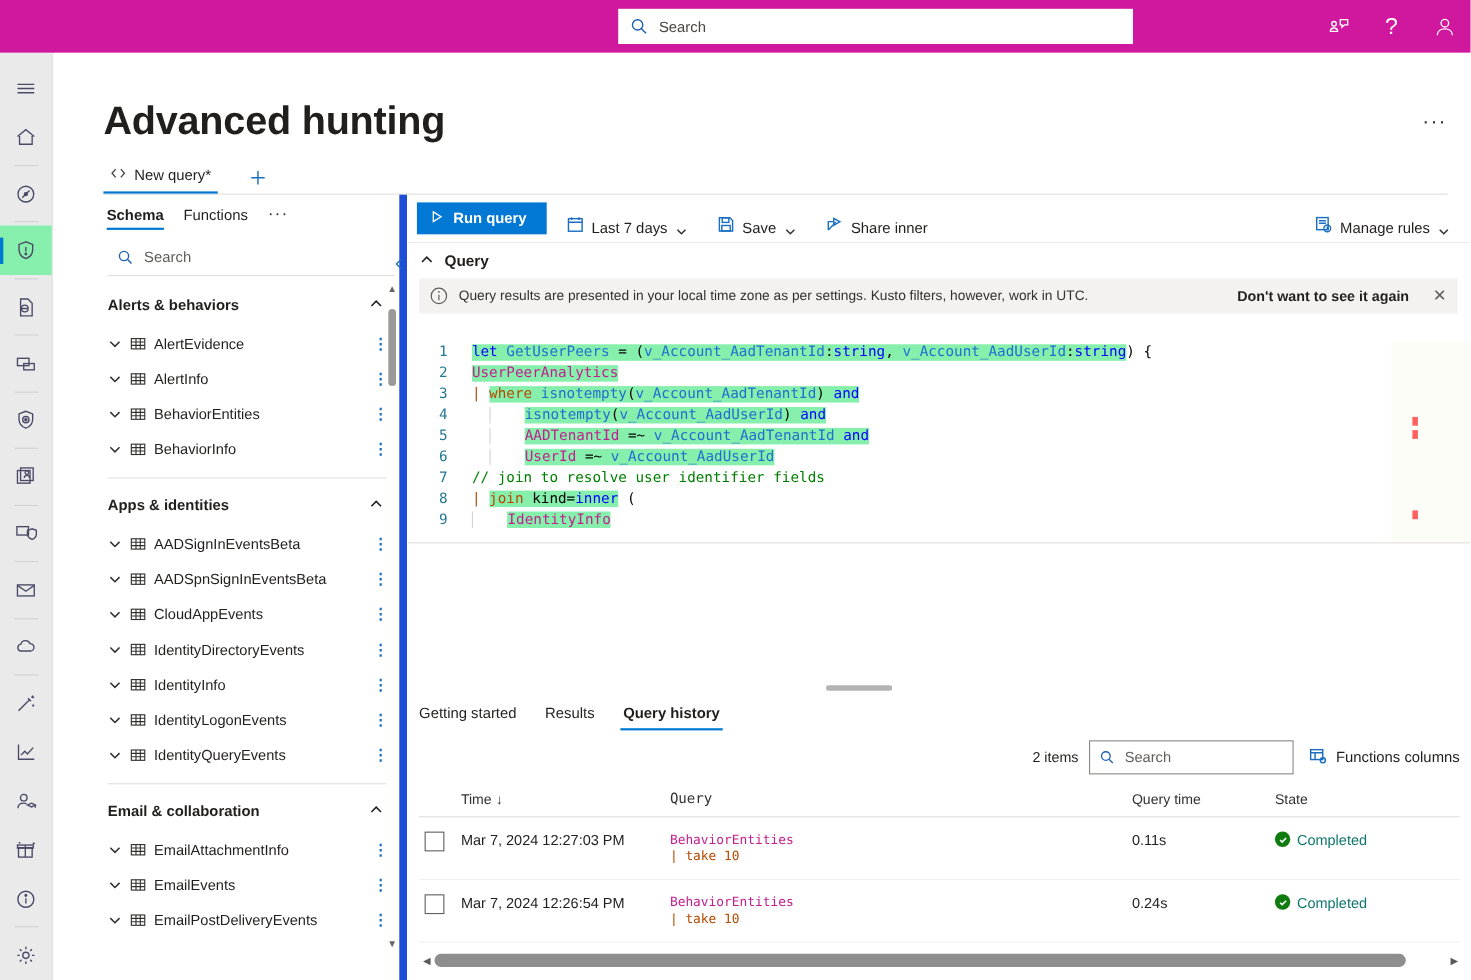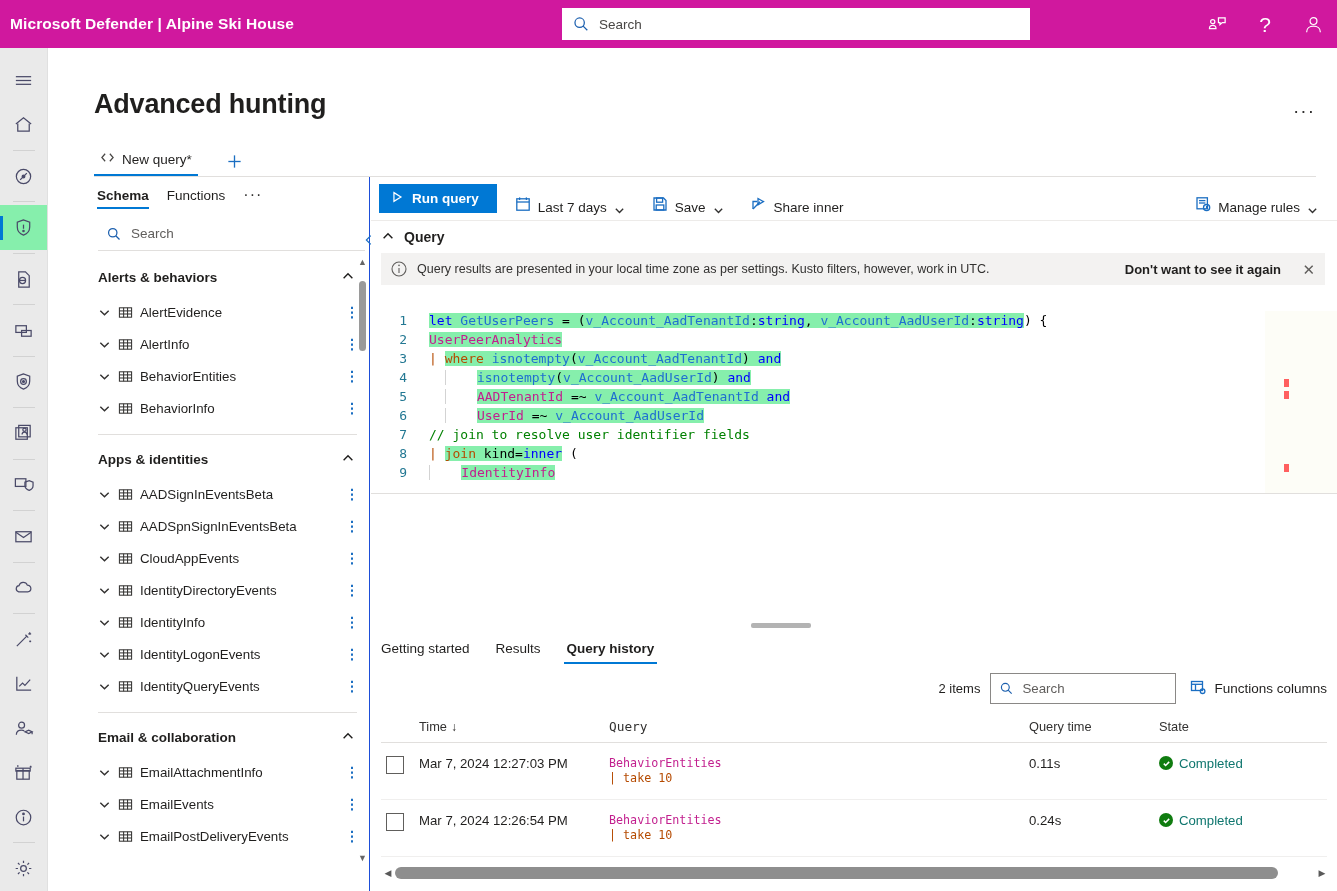--- a/index.html
+++ b/index.html
@@ -47,21 +47,21 @@
   }
   .rail-item svg { width: 21px; height: 21px; stroke: #4a4a68; fill: none; stroke-width: 1.3; }
   .rail-item.sel::before {
     content: ""; position: absolute; left: 0; top: 11px; width: 3px; height: 24px; background: #0078d4;
   }
   .rail-sep { width: 22px; height: 1px; background: #d2d2d2; margin: 3px 0; }
 
   
   .page { position: absolute; left: 49px; top: 48px; width: 1288px; height: 843px; background: #fff; }
   .page-title {
-    position: absolute; left: 45px; top: 41px; font-size: 27px; font-weight: 700; color: #201f1e;
+    position: absolute; left: 45px; top: 41px; font-size: 36px; font-weight: 700; color: #201f1e;
     letter-spacing: -.2px;
   }
   .ellipsis-btn {
     position: absolute; right: 22px; top: 52px; font-size: 19px; color: #323130; letter-spacing: 1px; cursor: pointer;
   }
 
   
   .tabstrip {
     position: absolute; left: 45px; top: 94px; width: 1222px; height: 35px;
     border-bottom: 1px solid #e1dfdd; display: flex; align-items: flex-end;
@@ -74,21 +74,21 @@
   .qtab.active::after {
     content: ""; position: absolute; left: 0; right: 0; bottom: 0; height: 2.5px; background: #0078d4;
   }
   .qtab svg { width: 15px; height: 15px; stroke: #484644; fill: none; stroke-width: 1.3; }
   .addtab { margin-left: 24px; width: 26px; height: 30px; display: flex; align-items: center; justify-content: center; cursor: pointer; }
   .addtab svg { width: 17px; height: 17px; stroke: #1b6ec2; stroke-width: 1.4; }
 
   
   .schema {
     position: absolute; left: 45px; top: 129px; width: 276px; height: 714px;
-    border-right: 1px solid #1d4ed8;
+    border-right: 7px solid #1d4ed8;
   }
   .schema-tabs { display: flex; align-items: center; height: 36px; padding-left: 3px; gap: 18px; }
   .sbtab { font-size: 13.5px; color: #201f1e; position: relative; height: 32px; display: flex; align-items: center; cursor: pointer; }
   .sbtab.active { font-weight: 700; }
   .sbtab.active::after { content: ""; position: absolute; left: 0; right: 0; bottom: 2px; height: 2.5px; background: #0078d4; }
   .sbdots { font-size: 16px; color: #323130; letter-spacing: 1px; cursor: pointer; }
   .collapse-chev {
     position: absolute; right: -11px; top: 52px; width: 22px; height: 22px;
     display: flex; align-items: center; justify-content: center; cursor: pointer;
   }
@@ -215,21 +215,20 @@
   .hs-ar { width: 14px; color: #595959; font-size: 9px; text-align: center; cursor: pointer; }
   .hs-track { flex: 1; height: 12px; position: relative; }
   .hs-thumb { position: absolute; left: 0; top: 0; width: 96%; height: 12px; background: #8e8e8e; border-radius: 6px; }
 </style>
 </head>
 <body>
 
 <div id="app">
 
   <div class="topbar">
-    <div class="brand">Microsoft Defender | Alpine Ski House</div>
 
     <div class="search-wrap">
       <span class="sicon">
         <svg viewBox="0 0 20 20" fill="none" stroke="#1b5fae" stroke-width="1.4">
             <circle cx="8.5" cy="8.5" r="5.2"></circle>
             <line x1="12.4" y1="12.4" x2="17" y2="17"></line>
           </svg>
       </span>
       <span class="stext">Search</span>
     </div>

